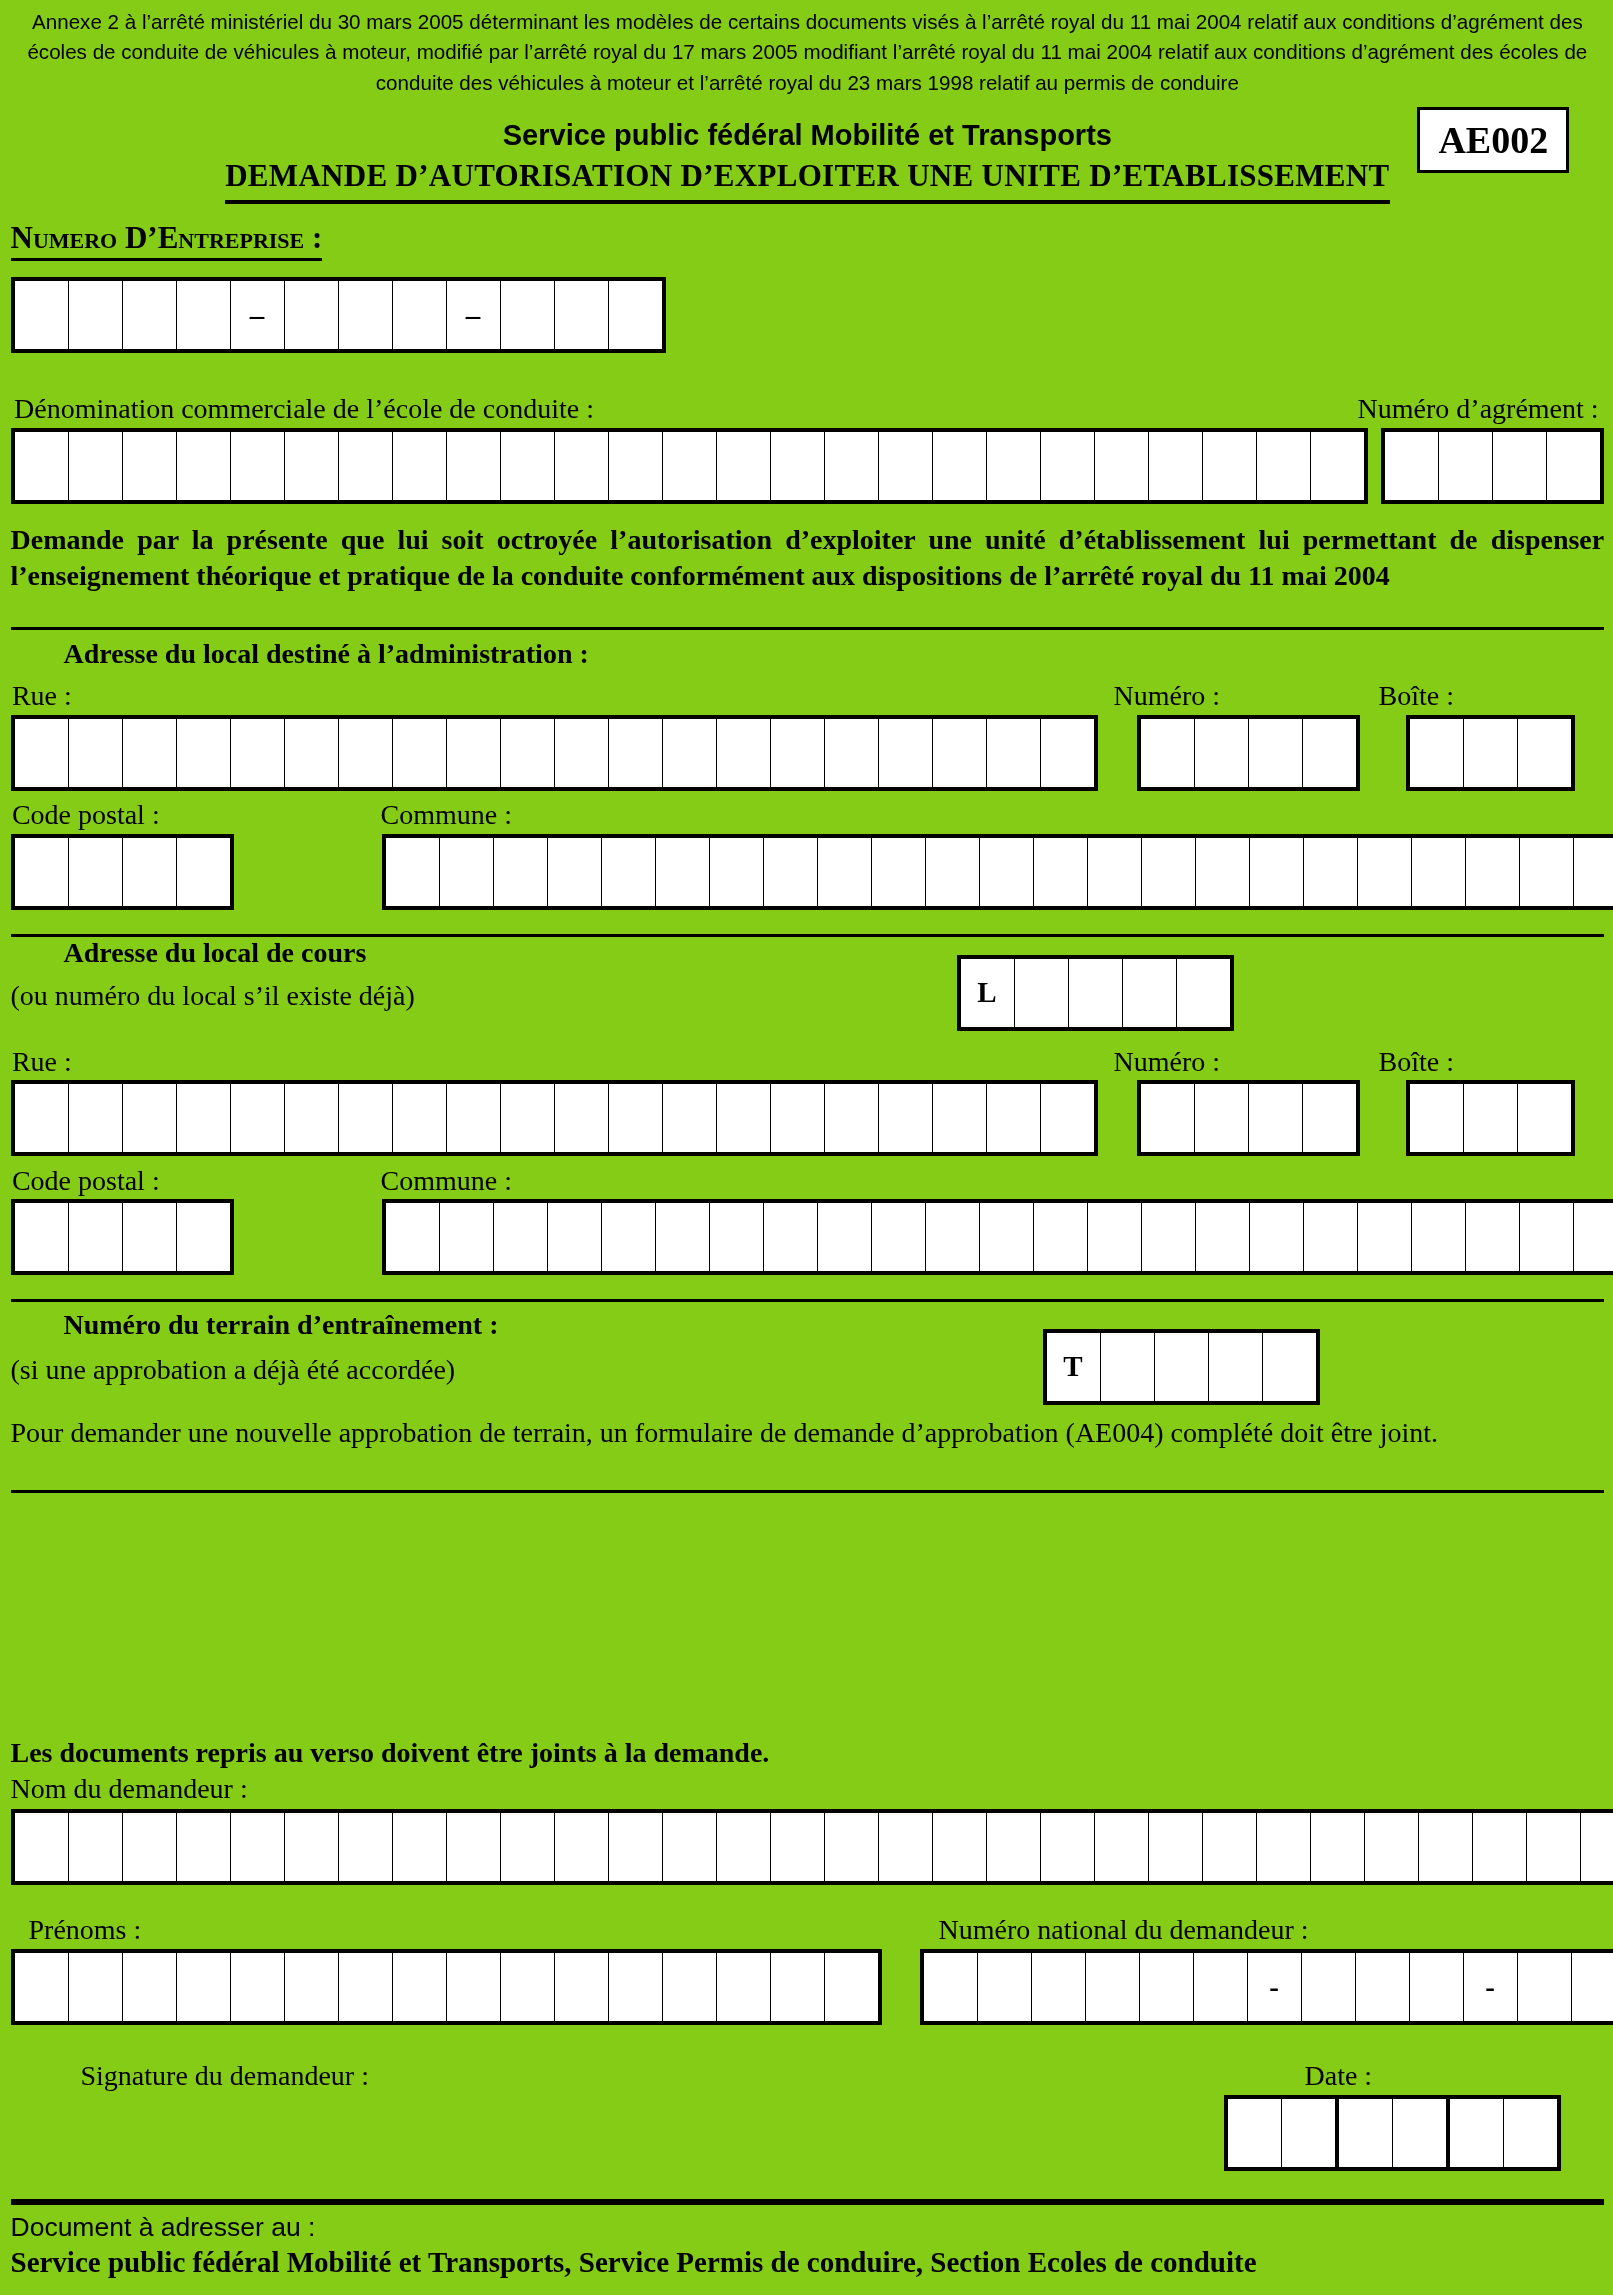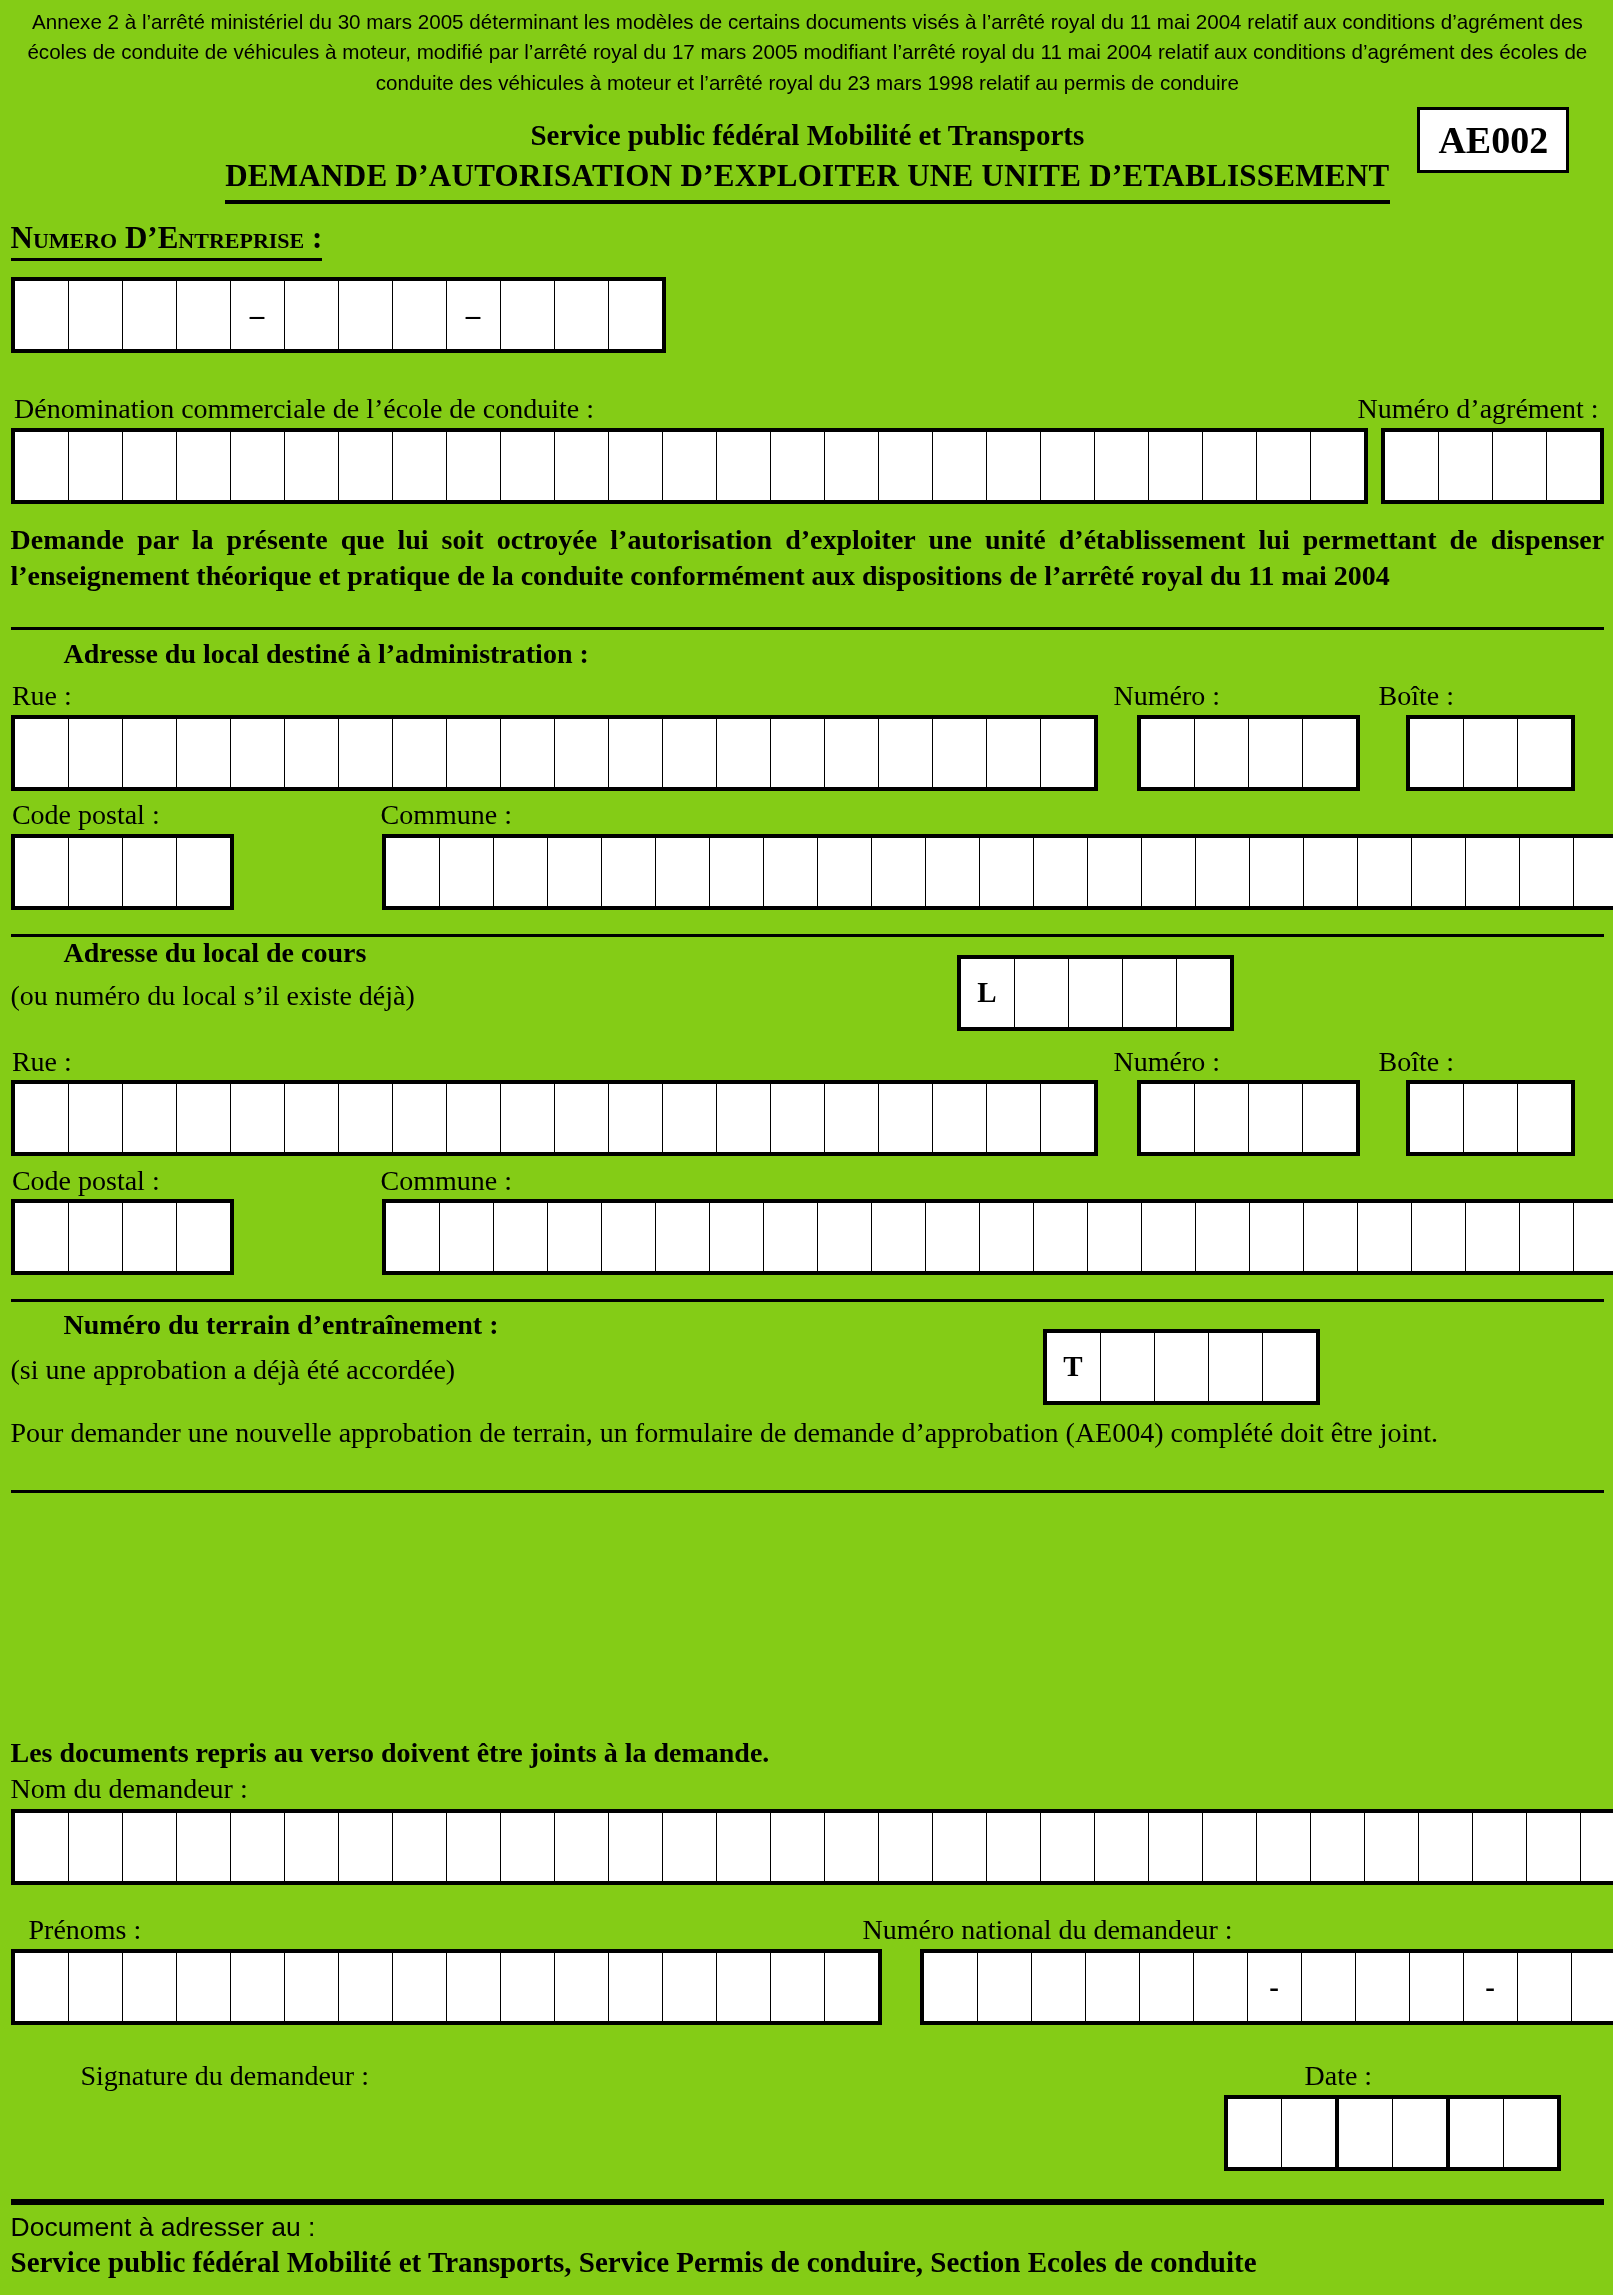--- a/index.html
+++ b/index.html
@@ -10,21 +10,21 @@
     background:#84cc16; color:#000000;
     font-family:"Liberation Serif", serif;
     font-size:28px; position:relative; overflow:hidden;
   }
   
   .note{
     font-family:"Liberation Sans", sans-serif;
     font-size:20.6px; line-height:1.48; text-align:center;
   }
   .titles{ text-align:center; margin-top:21px; position:relative; }
-  .t1{ font-family:Liberation Serif, serif; font-weight:bold; font-size:29px; }
+  .t1{ font-family:Liberation Sans, sans-serif; font-weight:bold; font-size:29px; }
   .t2wrap{ margin-top:5.6px; }
   .t2{
     font-weight:bold; font-size:31px; display:inline-block;
     border-bottom:4.9px solid #000; padding-bottom:5.6px; letter-spacing:0.3px;
   }
   .codebox{
     position:absolute; right:35px; top:-12.6px;
     border:3.5px solid #000; font-weight:bold; font-size:38px;
     padding:11px 18px; line-height:1; background:#fff;
   }
@@ -352,21 +352,21 @@
         <div class="cell"></div>
         <div class="cell"></div>
         <div class="cell"></div>
         <div class="cell"></div>
         <div class="cell"></div>
       </div>
   </div>
 
   <div class="lblrow" style="margin-top:25px;">
     <span style="left:18px;">Prénoms :</span>
-    <span style="left:852px;">Numéro national du demandeur :</span>
+    <span style="left:928px;">Numéro national du demandeur :</span>
   </div>
   <div class="gridline" style="margin-top:2.8px;">
     <div class="cells">
         <div class="cell"></div>
         <div class="cell"></div>
         <div class="cell"></div>
         <div class="cell"></div>
         <div class="cell"></div>
         <div class="cell"></div>
         <div class="cell"></div>

